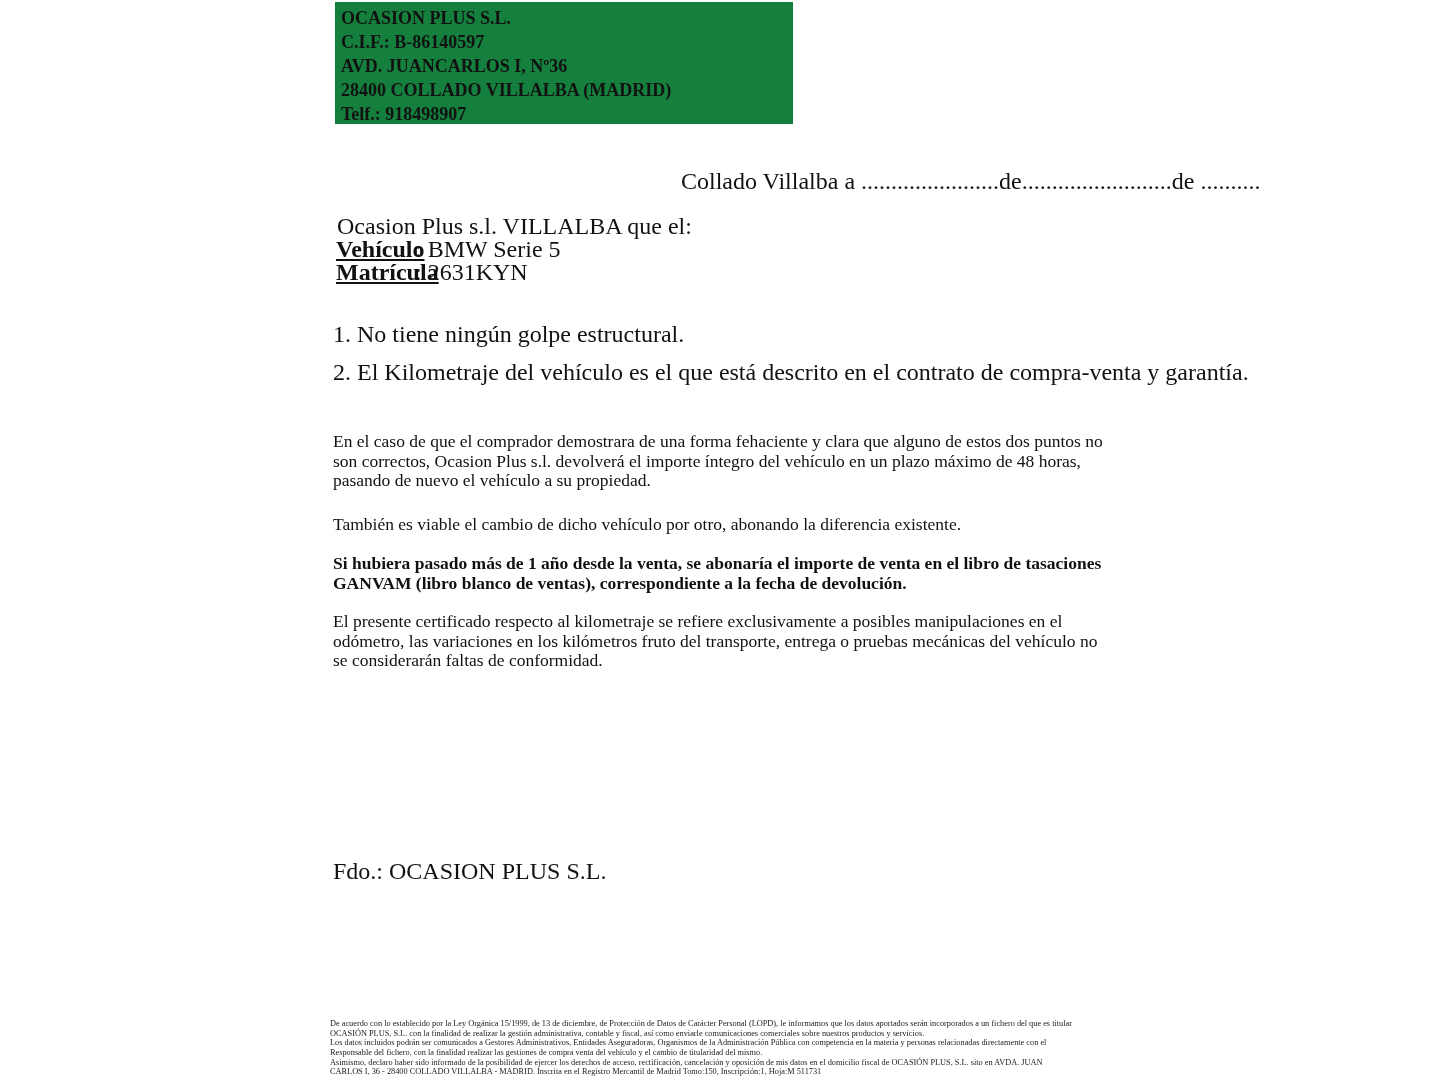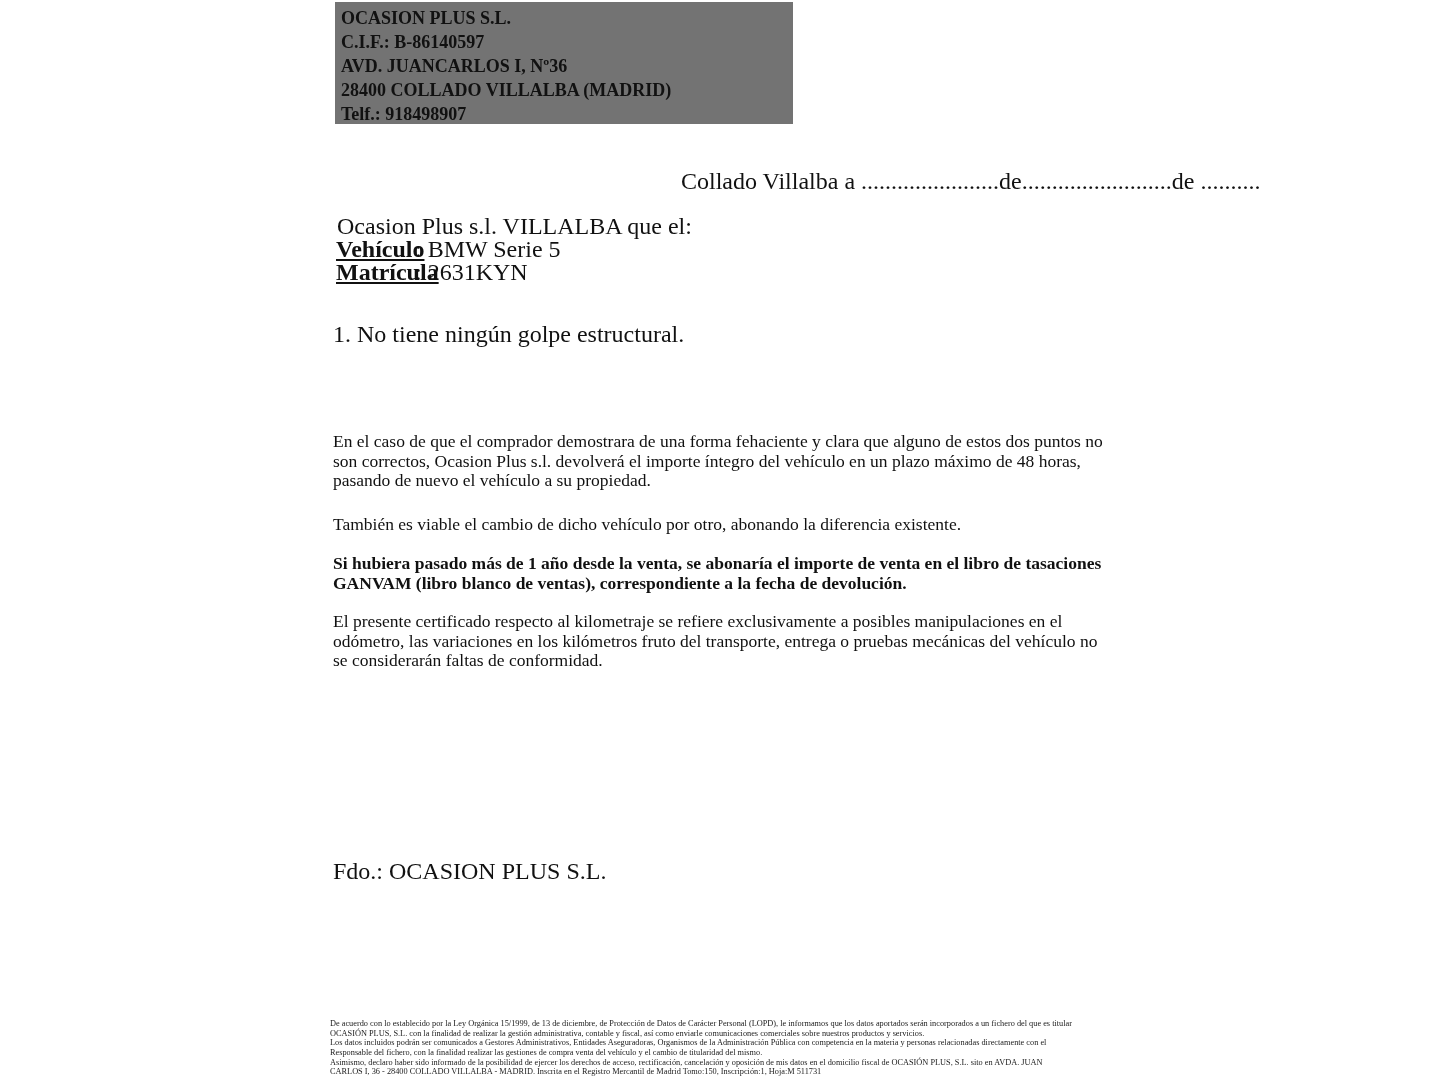--- a/index.html
+++ b/index.html
@@ -10,21 +10,21 @@
     height: 1080px;
     background: #ffffff;
     font-family: "Liberation Serif", "DejaVu Serif", serif;
     color: #111111;
     overflow: hidden;
   }
   .abs { position: absolute; }
   .header-box {
     left: 335px; top: 2px;
     width: 458px; height: 122px;
-    background: #737373;
+    background: #15803d;
     padding: 4px 0 0 6px;
   }
   .header-box .hline {
     font-weight: bold;
     font-size: 18px;
     line-height: 24px;
     white-space: pre;
   }
   .body-text {
     font-size: 17.5px;
@@ -77,20 +77,21 @@
 
   <div class="abs single-line date-line">Collado Villalba a .......................de.........................de ..........</div>
 
   <div class="abs single-line cert-intro">Ocasion Plus s.l. VILLALBA que el:</div>
 
   <div class="abs single-line veh-row"><span class="field-label">Vehículo</span><span>: BMW Serie 5</span></div>
 
   <div class="abs single-line mat-row"><span class="field-label">Matrícula</span><span>: 2631KYN</span></div>
 
   <div class="abs single-line point-1">1. No tiene ningún golpe estructural.</div>
+  <div class="abs single-line point-2">2. El Kilometraje del vehículo es el que está descrito en el contrato de compra-venta y garantía.</div>
 
   <div class="abs body-text para-1">En el caso de que el comprador demostrara de una forma fehaciente y clara que alguno de estos dos puntos no
 son correctos, Ocasion Plus s.l. devolverá el importe íntegro del vehículo en un plazo máximo de 48 horas,
 pasando de nuevo el vehículo a su propiedad.</div>
   <div class="abs body-text para-2">También es viable el cambio de dicho vehículo por otro, abonando la diferencia existente.</div>
   <div class="abs body-text para-3">Si hubiera pasado más de 1 año desde la venta, se abonaría el importe de venta en el libro de tasaciones
 GANVAM (libro blanco de ventas), correspondiente a la fecha de devolución.</div>
   <div class="abs body-text para-4">El presente certificado respecto al kilometraje se refiere exclusivamente a posibles manipulaciones en el
 odómetro, las variaciones en los kilómetros fruto del transporte, entrega o pruebas mecánicas del vehículo no
 se considerarán faltas de conformidad.</div>

